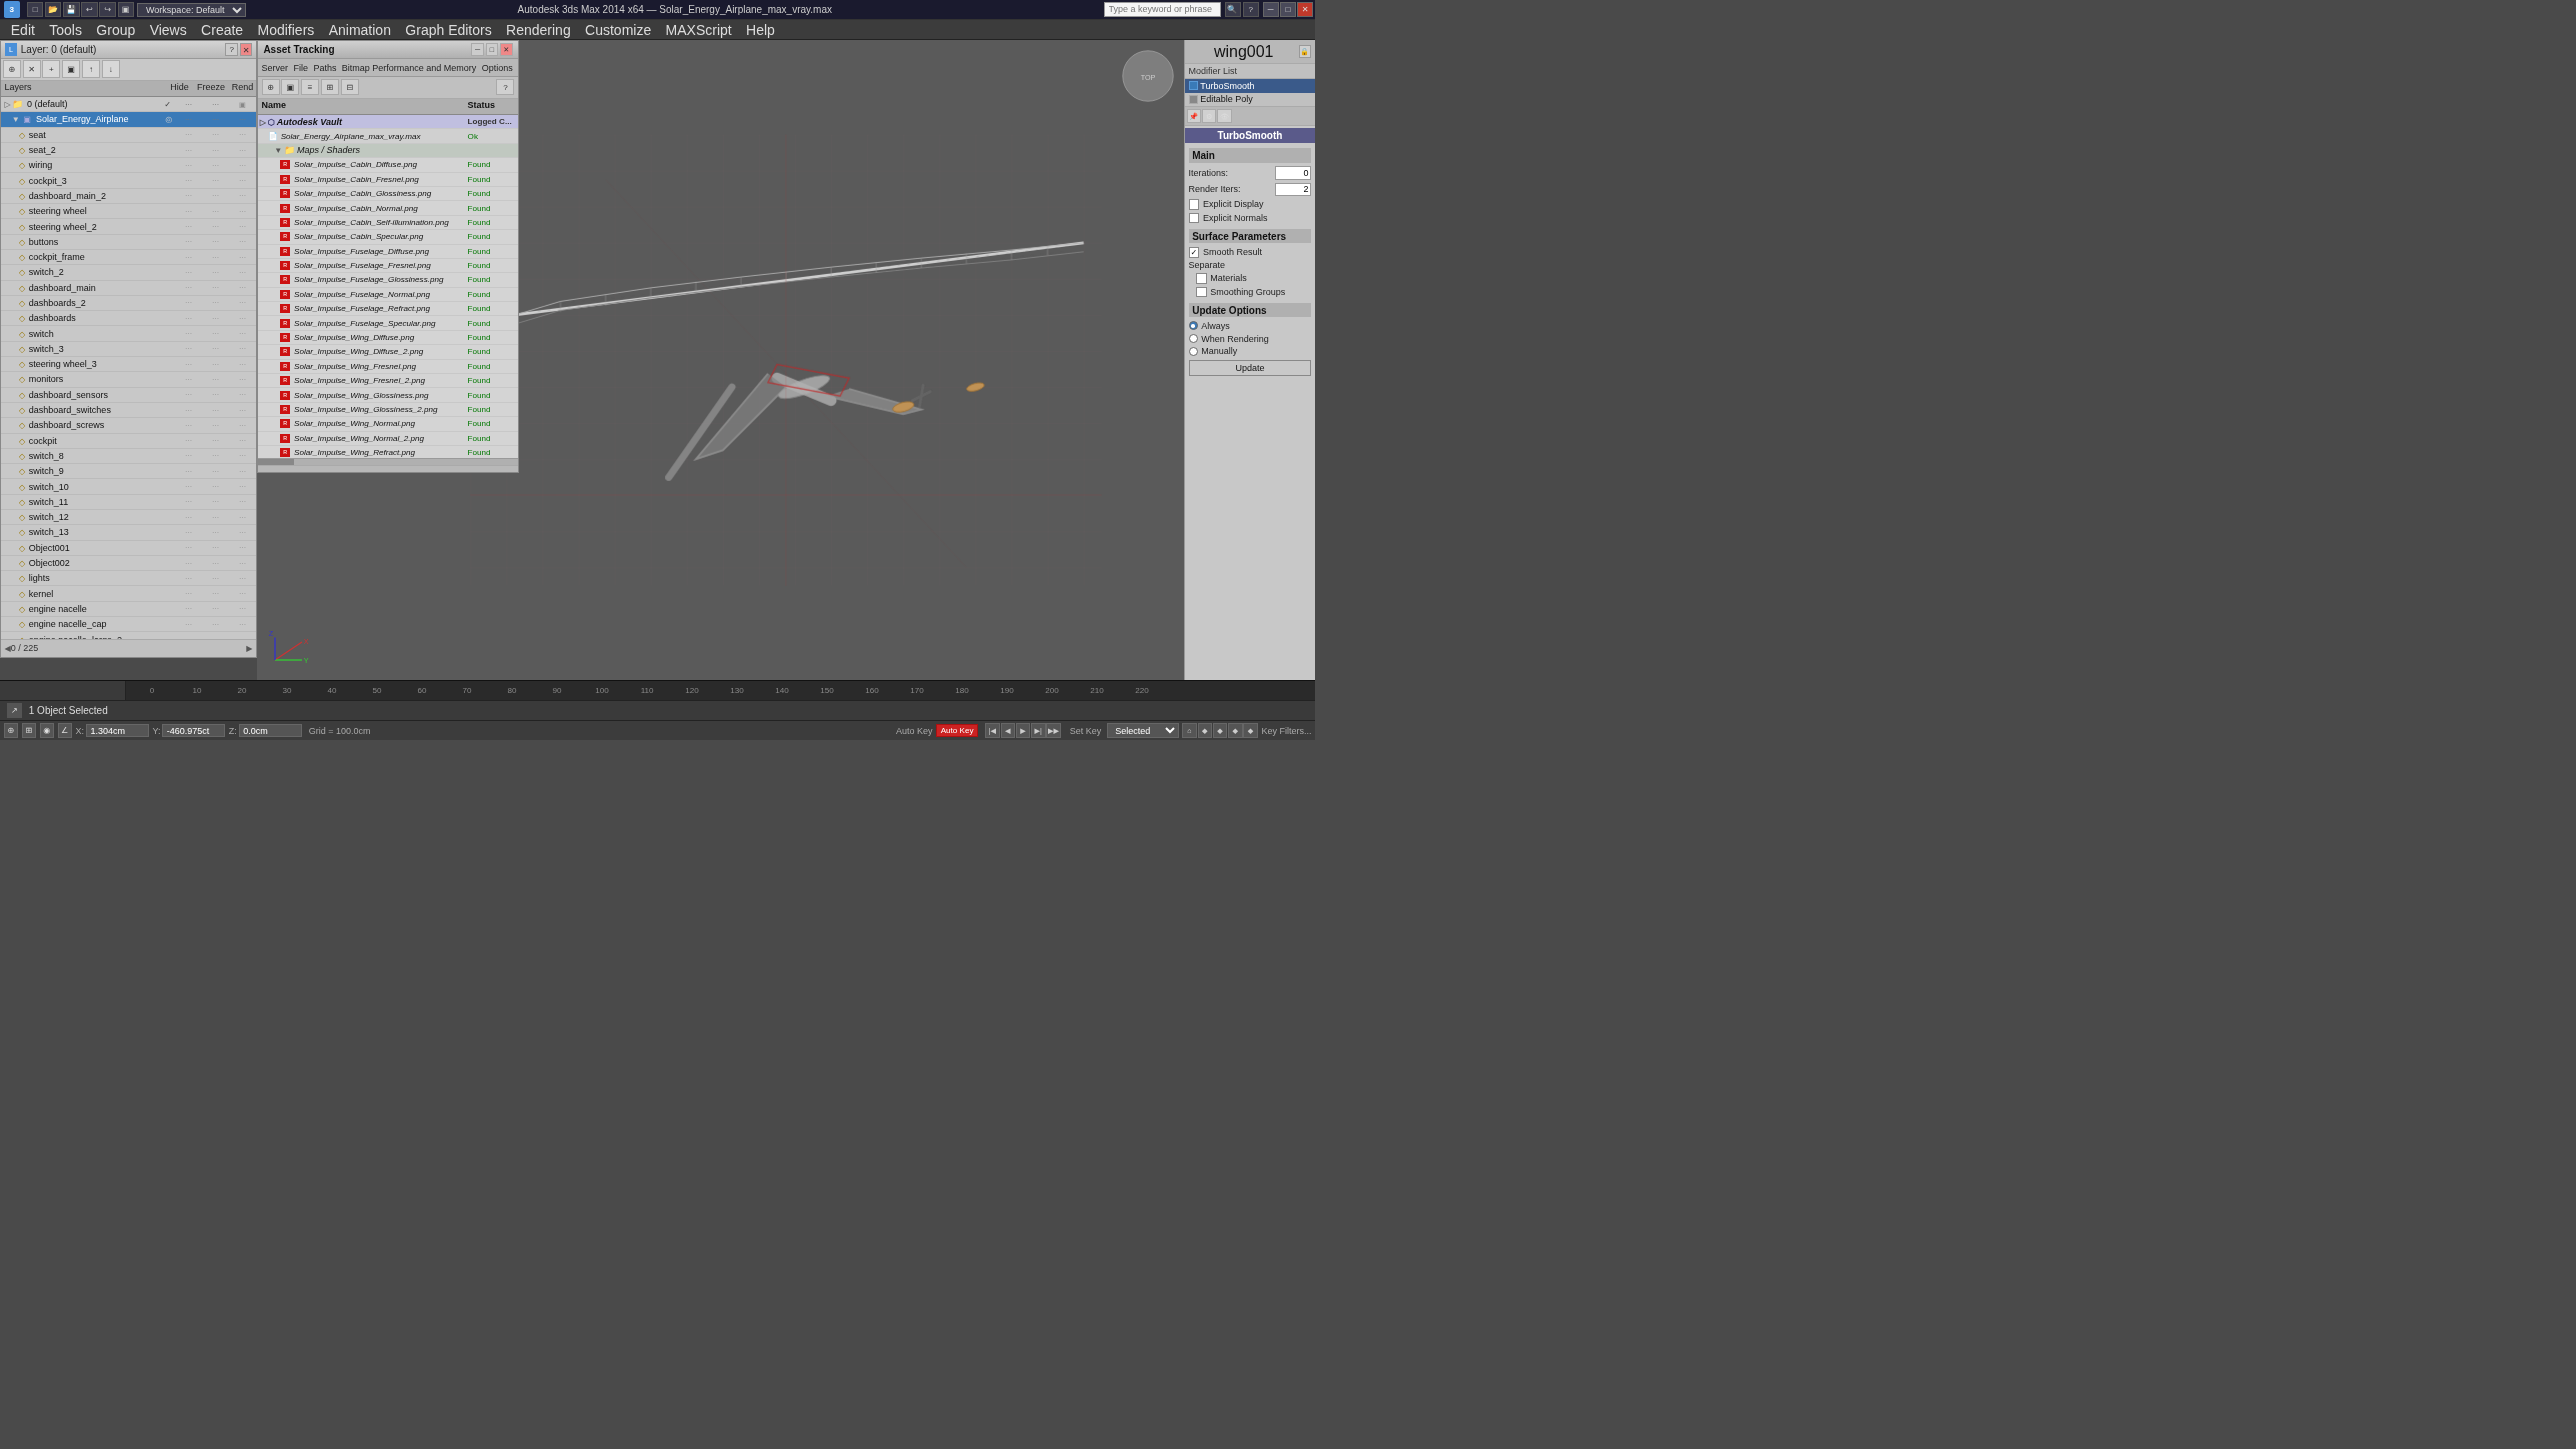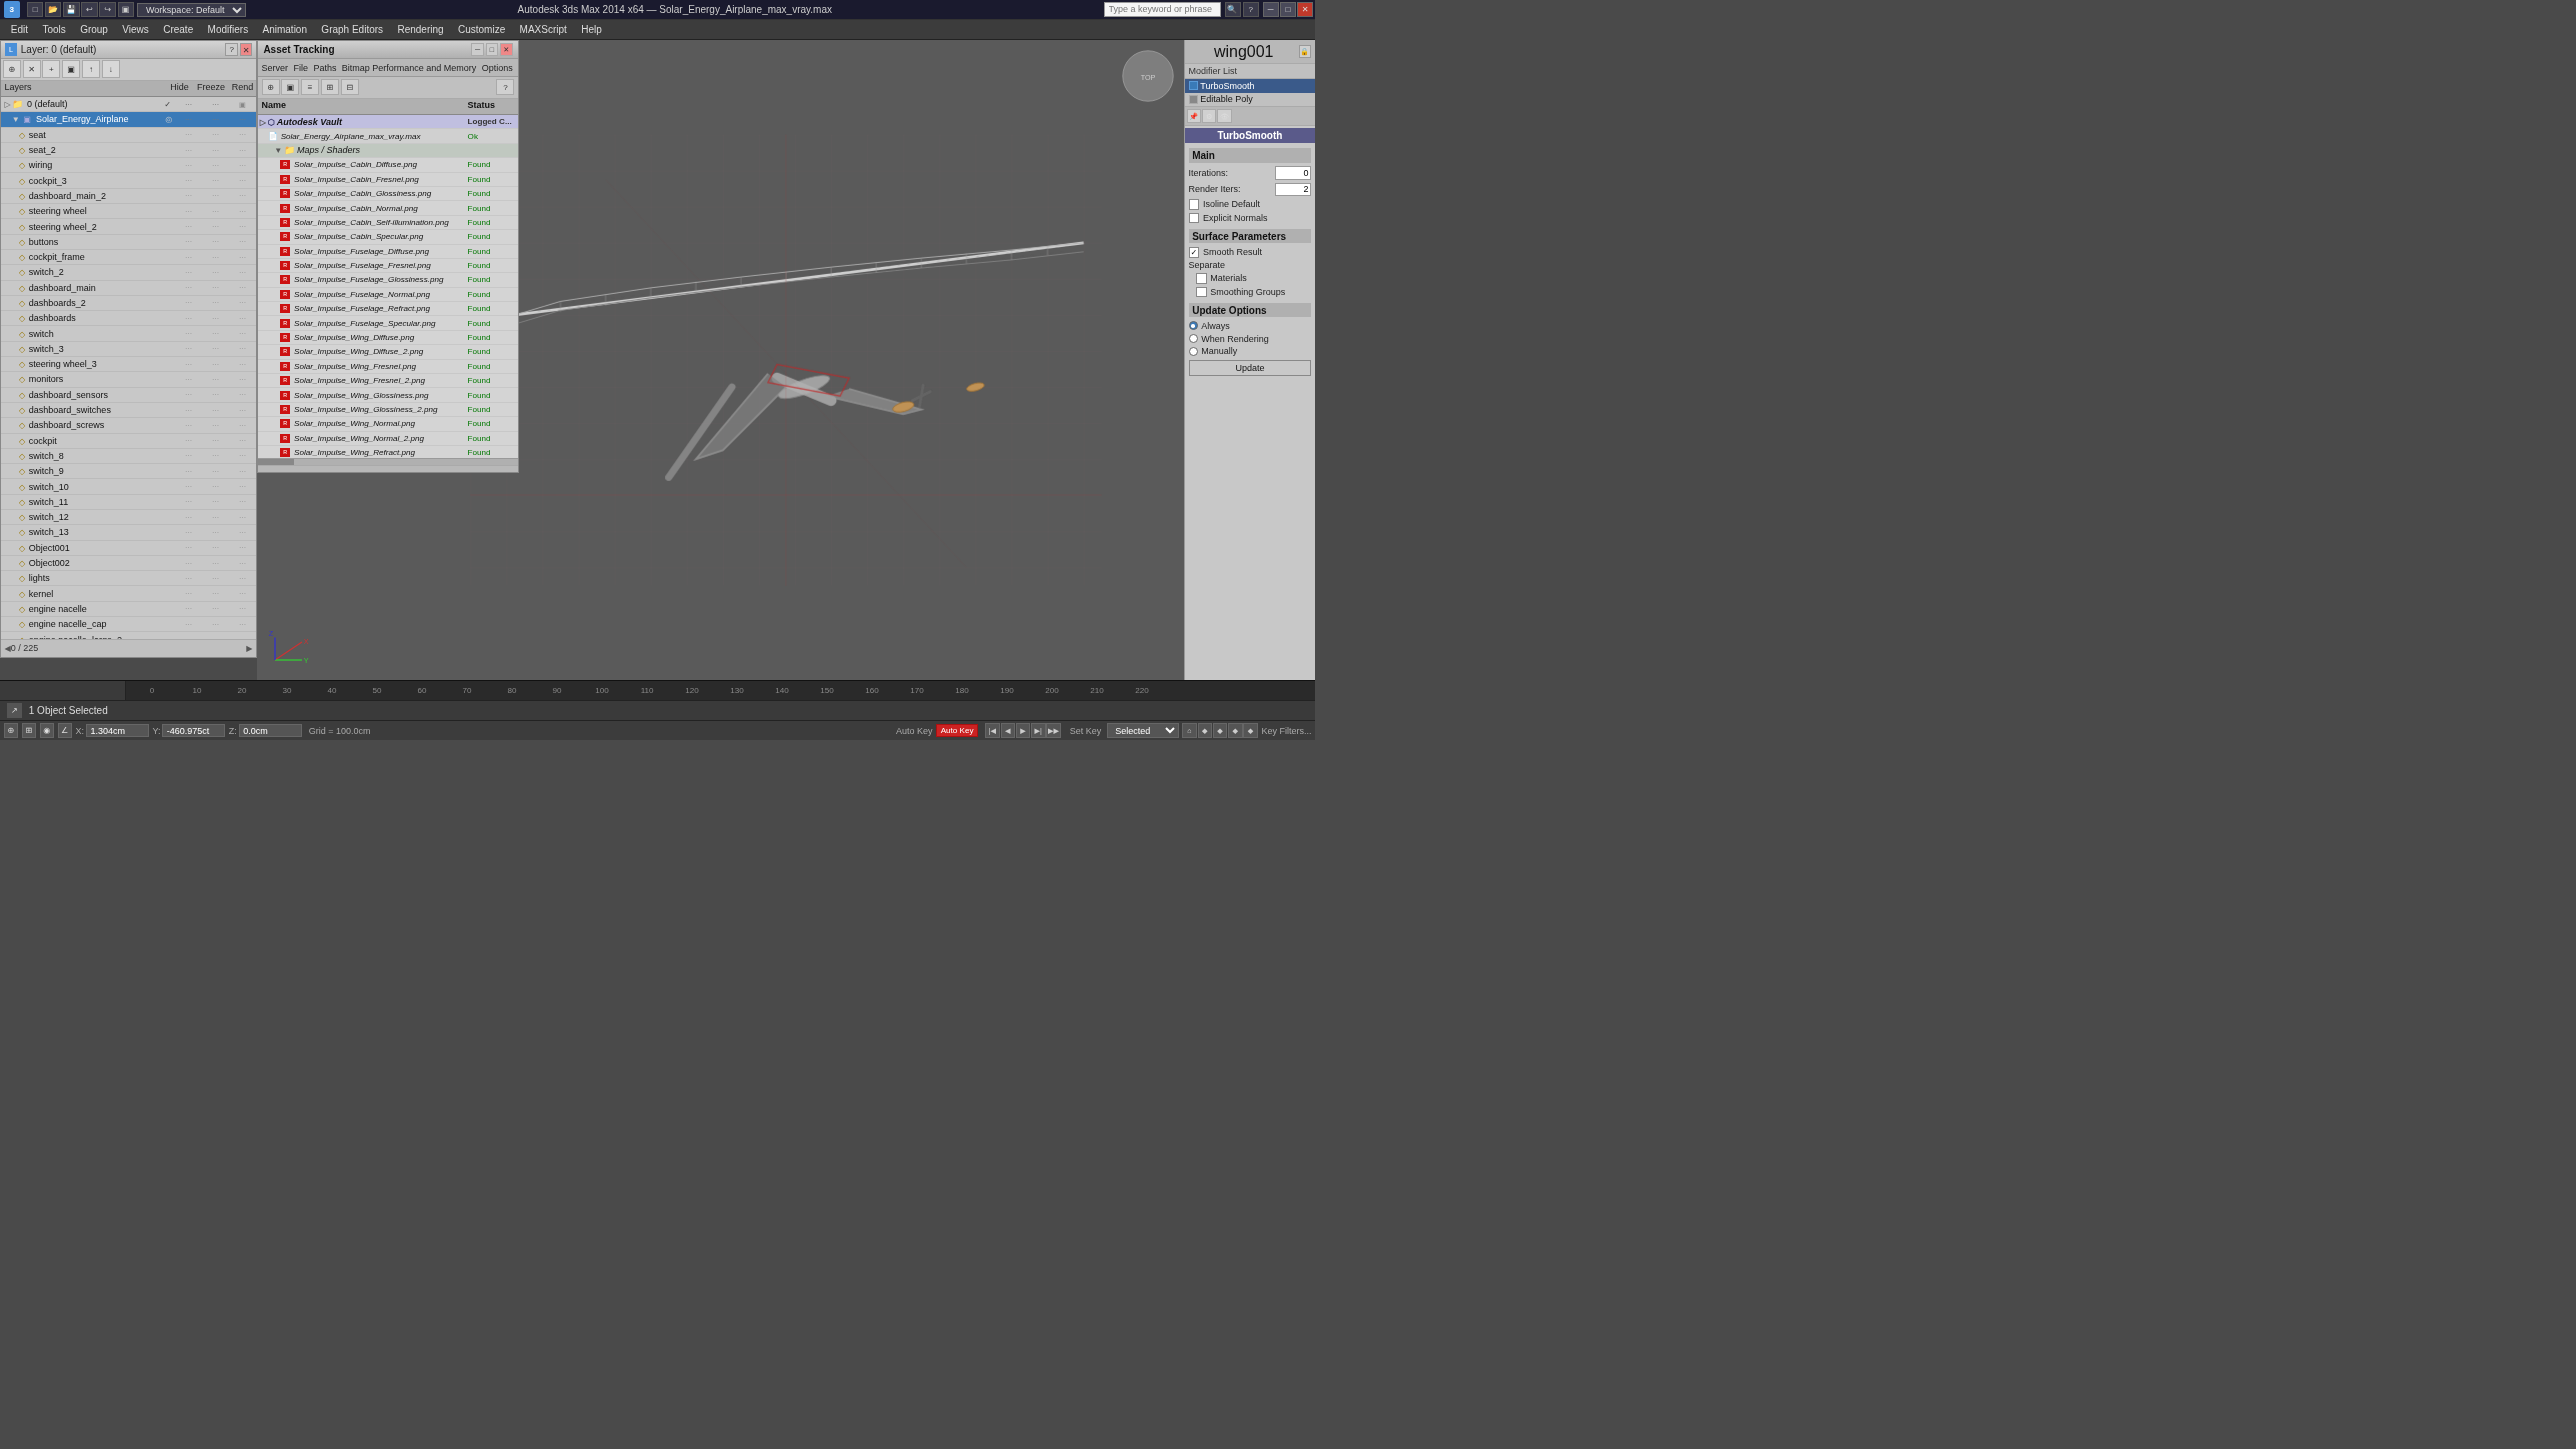--- a/index.html
+++ b/index.html
@@ -55,21 +55,21 @@
     }
     #title-bar .win-btn.close { background: #c0392b; }
 
     
     #menu-bar {
       height: 20px; background: #3c3c3c;
       display: flex; align-items: center; padding: 0 3.6px;
       border-bottom: 0.9px solid #222;
     }
     #menu-bar .menu-item {
-      padding: 1.8px 7.2px; font-size: 10px; color: #ddd;
+      padding: 1.8px 7.2px; font-size: 14px; color: #ddd;
       cursor: pointer;
     }
 
     
     #viewport-info {
       position: absolute; left: 3.6px; top: 47px;
       font-size: 9px; color: #e0e000; z-index: 10;
     }
     #viewport-info div { line-height: 12.6px; }
 
@@ -1024,21 +1024,21 @@
         <div class="ts-row">
           <span class="ts-label">Iterations:</span>
           <input class="ts-value" type="text" value="0" style="">
         </div>
         <div class="ts-row">
           <span class="ts-label">Render Iters:</span>
           <input class="ts-value" type="text" value="2" style="">
         </div>
         <div class="ts-row">
           <span class="ts-checkbox"></span>
-          <span class="ts-label">Isoline Default</span>
+          <span class="ts-label">Explicit Display</span>
         </div>
         <div class="ts-row">
           <span class="ts-checkbox"></span>
           <span class="ts-label">Explicit Normals</span>
         </div>
       </div>
 
       <div class="ts-section">
         <div class="ts-section-title">Surface Parameters</div>
         <div class="ts-row">

